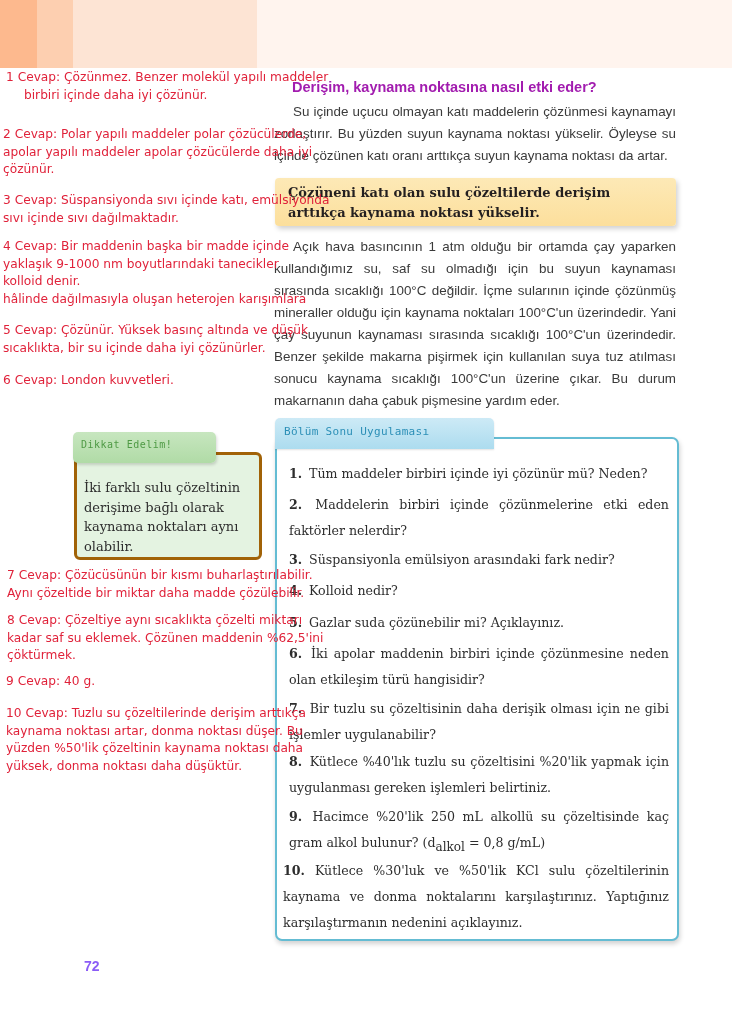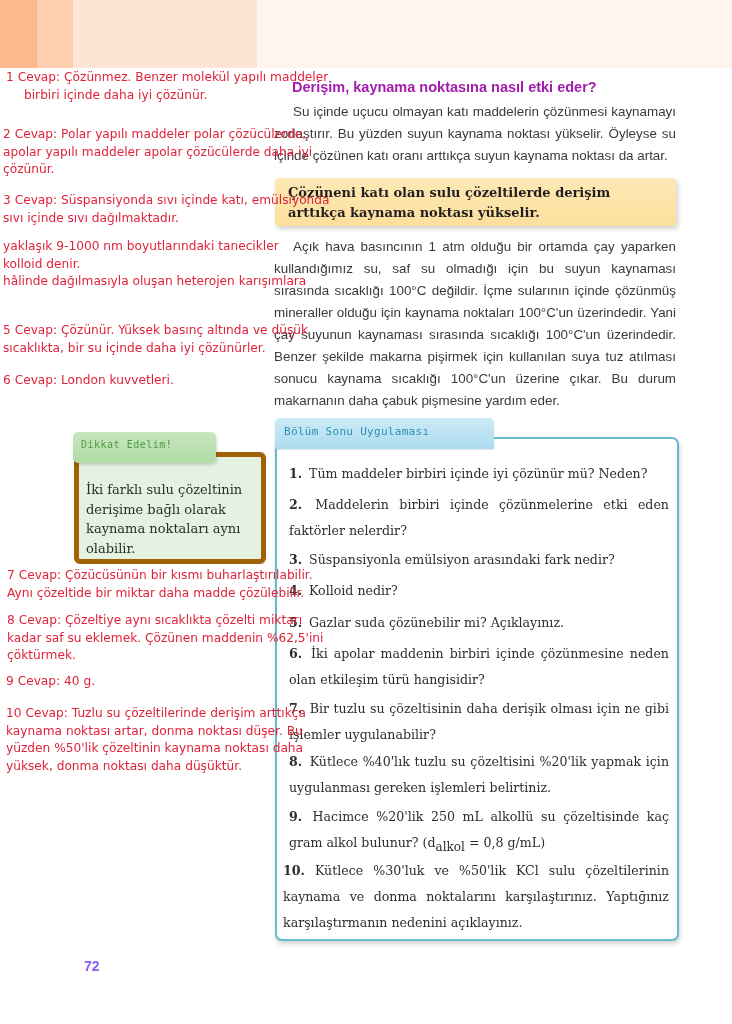--- a/index.html
+++ b/index.html
@@ -37,21 +37,21 @@
     }
     .highlight-text {
       position: absolute; left: 13px; top: 5px; width: 380px;
       font-family: "DejaVu Serif", serif; font-weight: bold;
       font-size: 13px; line-height: 20px; color: #231f20;
     }
 
     
     .dikkat-box {
       position: absolute; left: 74px; top: 452px; width: 182px; height: 102px;
-      background: #e4f3e1; border: 5px solid #a16207; border-radius: 6px;
+      background: #e4f3e1; border: 3px solid #a16207; border-radius: 6px;
     }
     .dikkat-tab {
       position: absolute; left: 73px; top: 432px; width: 143px; height: 31px;
       background: linear-gradient(180deg, #c7e6bf 0%, #b0dba6 100%);
       border-radius: 5px;
       box-shadow: 1px 2px 3px rgba(0,0,0,0.15);
     }
     .dikkat-title {
       position: absolute; left: 8px; top: 7px;
       font-family: "DejaVu Sans Mono", monospace; font-size: 10px;
@@ -179,20 +179,21 @@
 <div class="ann" style="left:3px; top:126px;">
   <div>2 Cevap: Polar yapılı maddeler polar çözücülerde,</div>
   <div>apolar yapılı maddeler apolar çözücülerde daha iyi</div>
   <div>çözünür.</div>
 </div>
 <div class="ann" style="left:3px; top:192px;">
   <div> 3 Cevap: Süspansiyonda sıvı içinde katı, emülsiyonda</div>
   <div> sıvı içinde sıvı dağılmaktadır.</div>
 </div>
 <div class="ann" style="left:3px; top:238px;">
+  <div>4 Cevap: Bir maddenin başka bir madde içinde</div>
   <div>yaklaşık 9-1000 nm boyutlarındaki tanecikler</div>
   <div>kolloid denir.</div>
   <div>hâlinde dağılmasıyla oluşan heterojen karışımlara</div>
 </div>
 <div class="ann" style="left:3px; top:322px;">
   <div>5 Cevap: Çözünür. Yüksek basınç altında ve düşük</div>
   <div>sıcaklıkta, bir su içinde daha iyi çözünürler.</div>
 </div>
 <div class="ann" style="left:3px; top:372px;">
   <div> 6 Cevap: London kuvvetleri.</div>

